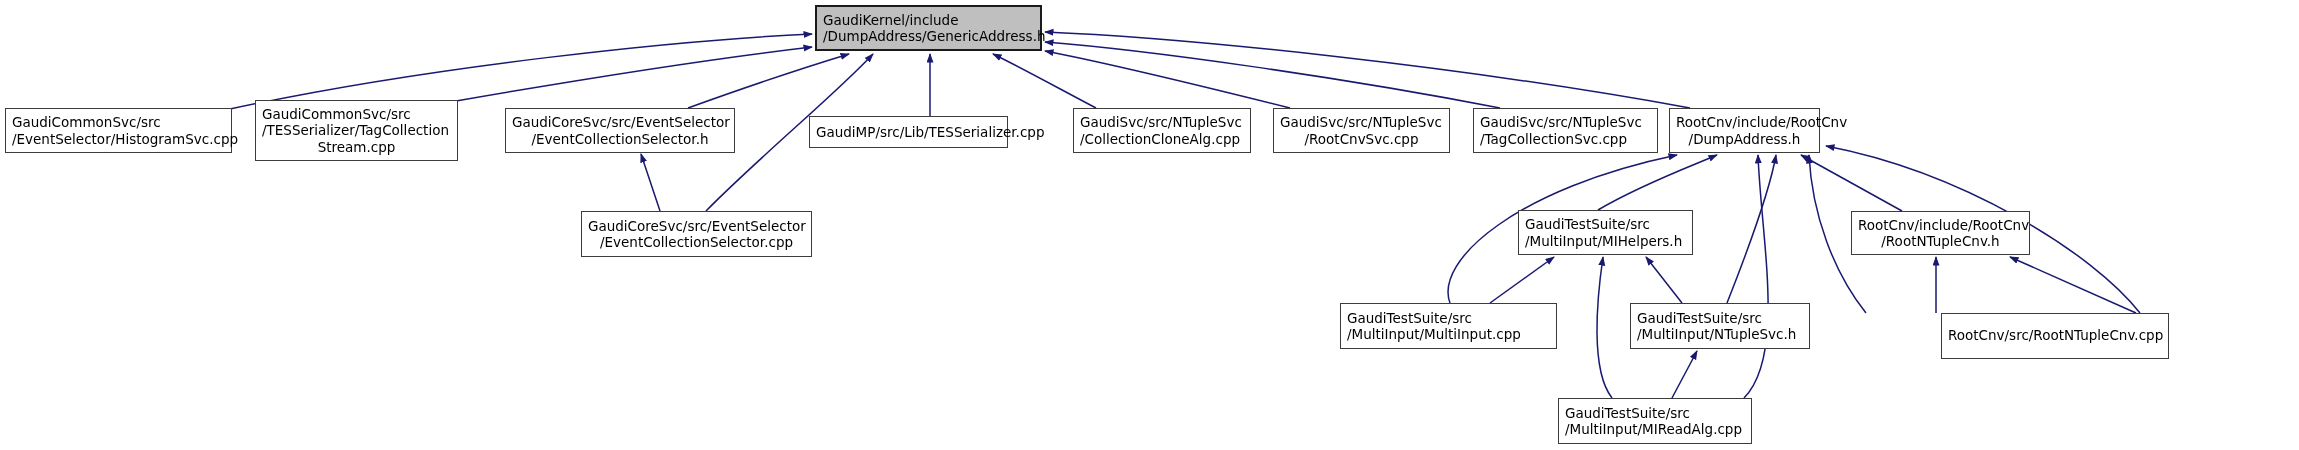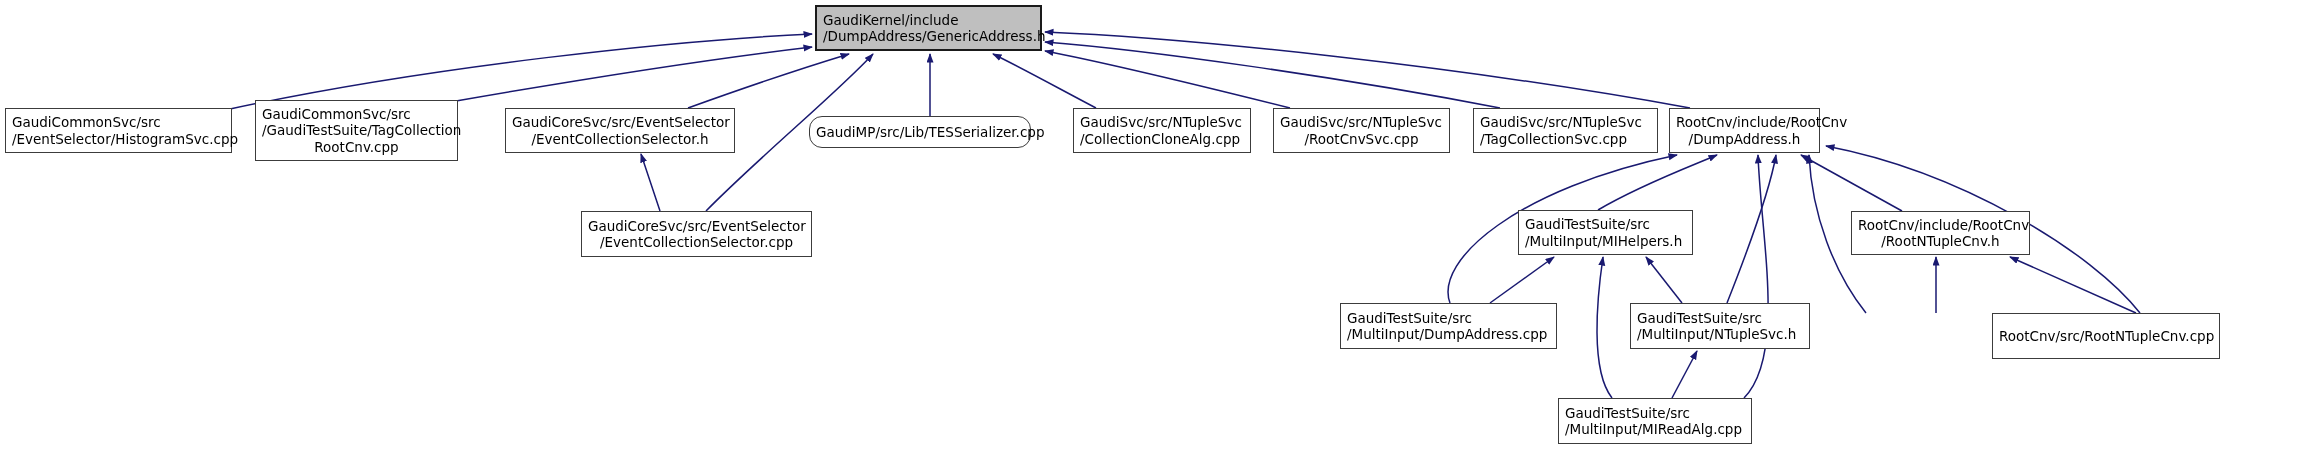--- a/index.html
+++ b/index.html
@@ -73,28 +73,28 @@
       <div class="node hl" style="left: 815px; top: 5px; width: 227px; height: 46px;">
         <div class="ln">GaudiKernel/include</div>
         <div class="ln">/DumpAddress/GenericAddress.h</div>
       </div>
       <div class="node" style="left: 5px; top: 108px; width: 227px; height: 45px;">
         <div class="ln">GaudiCommonSvc/src</div>
         <div class="ln">/EventSelector/HistogramSvc.cpp</div>
       </div>
       <div class="node" style="left: 255px; top: 100px; width: 203px; height: 61px;">
         <div class="ln">GaudiCommonSvc/src</div>
-        <div class="ln">/GaudiTestSuite/TagCollection</div>
-        <div class="ln ctr">RootCnv.cpp</div>
+        <div class="ln">/TESSerializer/TagCollection</div>
+        <div class="ln ctr">Stream.cpp</div>
       </div>
       <div class="node" style="left: 505px; top: 108px; width: 230px; height: 45px;">
         <div class="ln">GaudiCoreSvc/src/EventSelector</div>
         <div class="ln ctr">/EventCollectionSelector.h</div>
       </div>
-      <div class="node ctr" style="left: 809px; top: 116px; width: 222px; height: 30px; border-radius: 13px;">
+      <div class="node ctr" style="left: 809px; top: 116px; width: 199px; height: 30px;">
         <div class="ln">GaudiMP/src/Lib/TESSerializer.cpp</div>
       </div>
       <div class="node" style="left: 1073px; top: 108px; width: 178px; height: 45px;">
         <div class="ln">GaudiSvc/src/NTupleSvc</div>
         <div class="ln">/CollectionCloneAlg.cpp</div>
       </div>
       <div class="node" style="left: 1273px; top: 108px; width: 177px; height: 45px;">
         <div class="ln">GaudiSvc/src/NTupleSvc</div>
         <div class="ln ctr">/RootCnvSvc.cpp</div>
       </div>
@@ -113,27 +113,27 @@
       <div class="node" style="left: 1518px; top: 210px; width: 175px; height: 45px;">
         <div class="ln">GaudiTestSuite/src</div>
         <div class="ln">/MultiInput/MIHelpers.h</div>
       </div>
       <div class="node" style="left: 1851px; top: 211px; width: 179px; height: 44px;">
         <div class="ln">RootCnv/include/RootCnv</div>
         <div class="ln ctr">/RootNTupleCnv.h</div>
       </div>
       <div class="node" style="left: 1340px; top: 303px; width: 217px; height: 46px;">
         <div class="ln">GaudiTestSuite/src</div>
-        <div class="ln">/MultiInput/DumpAddress.cpp</div>
+        <div class="ln">/MultiInput/MultiInput.cpp</div>
       </div>
       <div class="node" style="left: 1630px; top: 303px; width: 180px; height: 46px;">
         <div class="ln">GaudiTestSuite/src</div>
         <div class="ln">/MultiInput/NTupleSvc.h</div>
       </div>
-      <div class="node ctr" style="left: 1992px; top: 313px; width: 228px; height: 46px;">
+      <div class="node ctr" style="left: 1941px; top: 313px; width: 228px; height: 46px; justify-content: flex-end;">
         <div class="ln">RootCnv/src/RootNTupleCnv.cpp</div>
       </div>
       <div class="node" style="left: 1558px; top: 398px; width: 194px; height: 46px;">
         <div class="ln">GaudiTestSuite/src</div>
         <div class="ln">/MultiInput/MIReadAlg.cpp</div>
       </div>
     </div>
 </div>
 
 </body></html>

